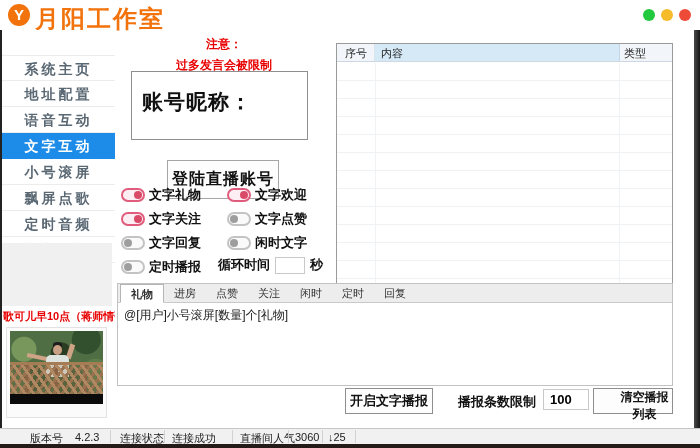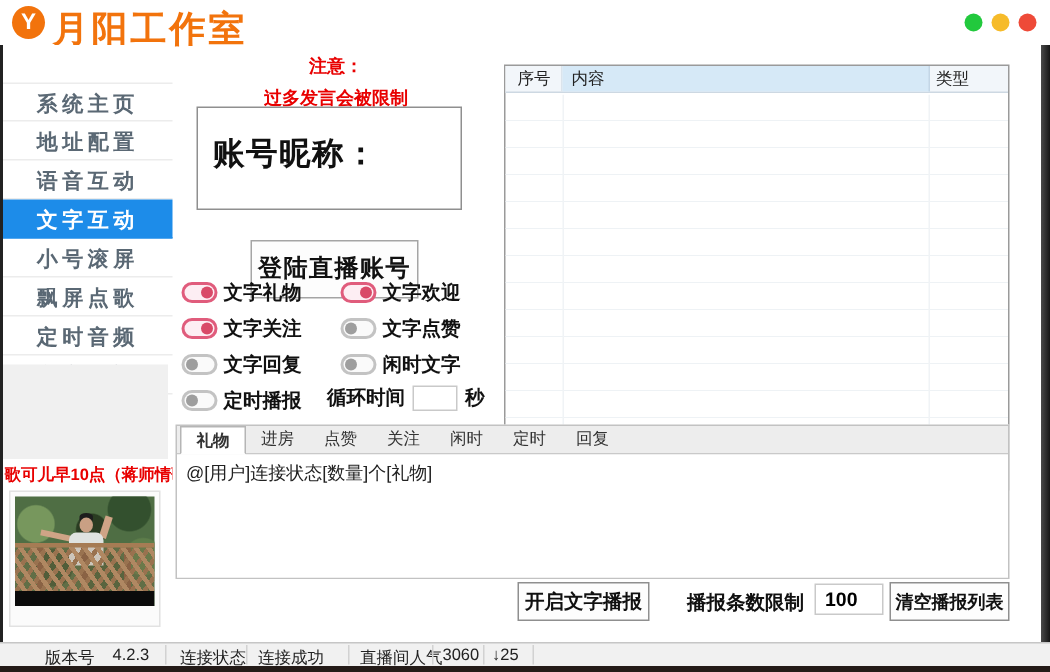--- a/index.html
+++ b/index.html
@@ -104,21 +104,21 @@
   .tabcontent { position:absolute; left:0; top:19px; right:0; bottom:0; background:#fff; padding:4px 6px;
                 font-size:12px; color:#222; cursor:text; }
 
   
   .hint { position:absolute; left:120px; top:393px; width:212px; text-align:center; color:#e80000; font-size:12px; font-weight:bold; }
   .btn { position:absolute; background:#fdfdfd; border:1px solid #8f8f8f; font-weight:bold; color:#111; cursor:pointer; font-family:inherit; }
   .start-btn { left:345px; top:388px; width:88px; height:26px; font-size:13px; }
   .limit-label { position:absolute; left:458px; top:393px; font-size:13px; font-weight:bold; color:#111; }
   .limit-input { position:absolute; left:543px; top:389px; width:46px; height:21px; border:1px solid #c9c9c9;
                  font-size:13px; font-weight:bold; padding-left:6px; font-family:inherit; }
-  .clear-btn { left:593px; top:388px; width:80px; height:26px; font-size:12px; }
+  .clear-btn { left:593px; top:388px; width:80px; height:26px; font-size:12px;padding-left:23px; }
 
   
   .statusbar { position:absolute; left:0; top:428px; width:700px; height:16px; background:#f1f1f1;
                border-top:1px solid #c6c6c6; font-size:11px; color:#222; }
   .statusbar span { position:absolute; top:2px; white-space:nowrap; }
   .s-sep { position:absolute; top:1px; bottom:1px; width:1px; background:#d2d2d2; }
 </style>
 </head>
 <body>
 
@@ -246,21 +246,21 @@
   <div class="tabbox">
     <div class="tabstrip">
       <div class="tab active">礼物</div>
       <div class="tab">进房</div>
       <div class="tab">点赞</div>
       <div class="tab">关注</div>
       <div class="tab">闲时</div>
       <div class="tab">定时</div>
       <div class="tab">回复</div>
     </div>
-    <div class="tabcontent">@[用户]连接状态[数量]个[礼物]</div>
+    <div class="tabcontent">@[用户]小号滚屏[数量]个[礼物]</div>
   </div>
 
   <button class="btn start-btn">开启文字播报</button>
   <span class="limit-label">播报条数限制</span>
   <input class="limit-input" value="100" style="">
   <button class="btn clear-btn">清空播报列表</button>
 
   <div class="statusbar">
     <span style="left:30px">版本号</span>
     <span style="left:75px">4.2.3</span>

